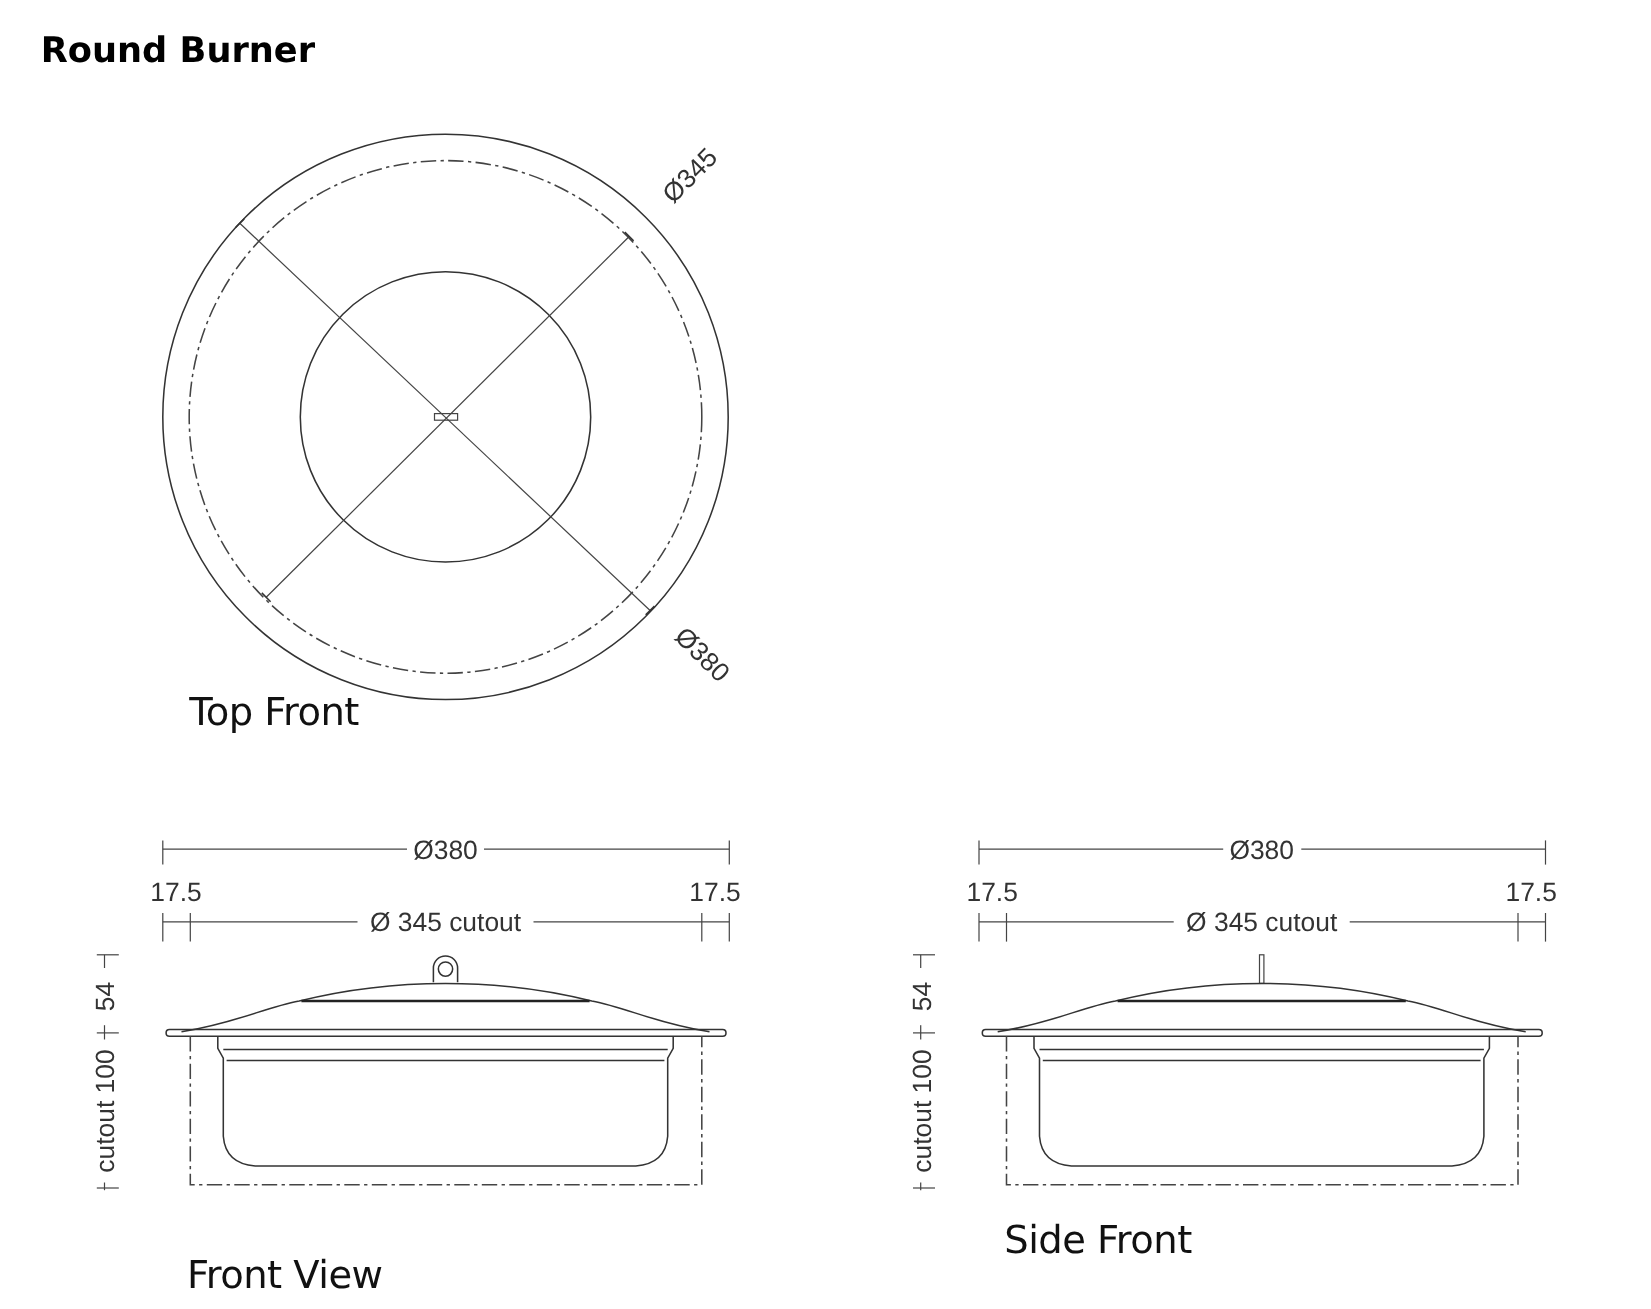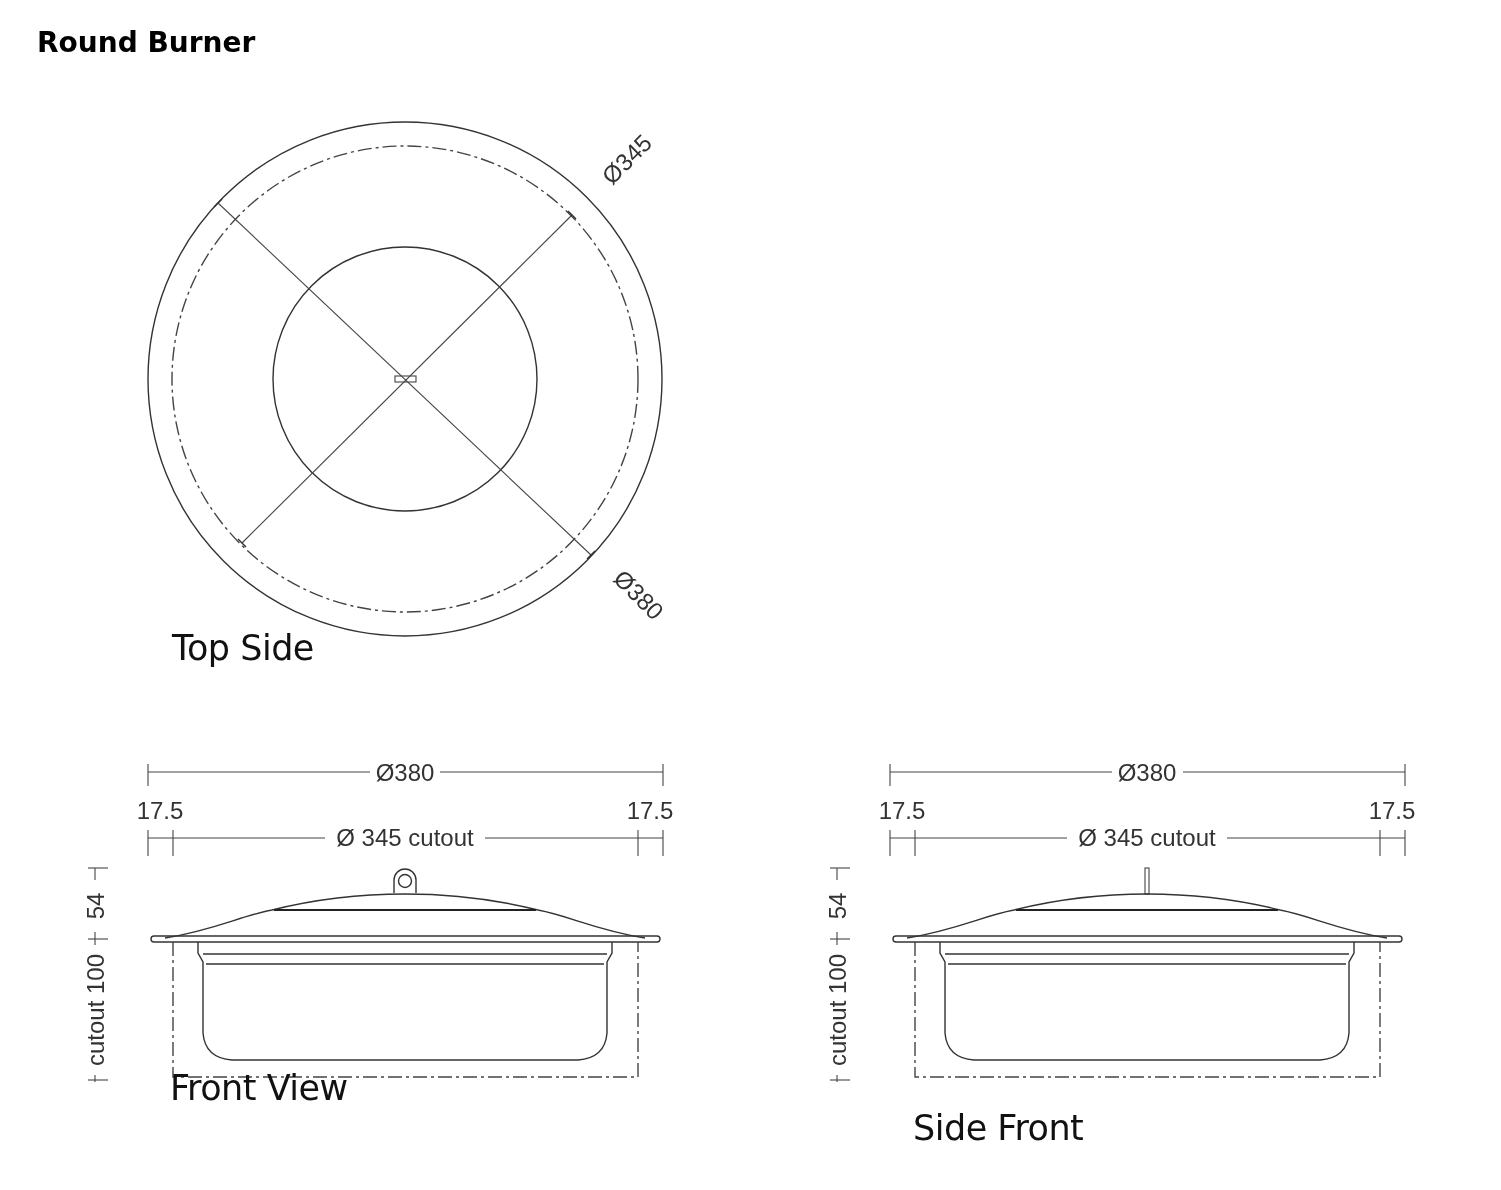--- a/index.html
+++ b/index.html
@@ -1,17 +1,17 @@
 <!DOCTYPE html>
 <html><head>
 <meta charset="utf-8">
 <style>
   html, body { margin: 0; padding: 0; background: #ffffff; }
   body { width: 1501px; height: 1190px; position: relative; overflow: hidden; font-family: "Liberation Sans", sans-serif; }
-  .title { position: absolute; left: 37px; top: 26px; font-family: "DejaVu Sans", sans-serif; font-weight: bold; font-size: 28px; color: #000; letter-spacing: 0px; }
+  .title { position: absolute; left: 37px; top: 26px; font-family: "DejaVu Sans", sans-serif; font-weight: bold; font-size: 32px; color: #000; letter-spacing: 0px; }
   .view-label { position: absolute; font-family: "DejaVu Sans", sans-serif; font-size: 35px; color: #111; font-weight: normal; letter-spacing: -0.5px; }
   svg { position: absolute; left: 0; top: 0; }
   .ln { stroke: #333; stroke-width: 1.4; fill: none; }
   .thin { stroke: #444; stroke-width: 1.1; fill: none; }
   .dash { stroke: #444; stroke-width: 1.4; fill: none; stroke-dasharray: 14 4 3 4; }
   .dimtxt { font-family: "Liberation Sans", sans-serif; font-size: 24px; fill: #333; }
 </style>
 </head>
 <body>
 
@@ -117,15 +117,15 @@
     <path class="ln" d="M896,936 L1399,936 A3,3 0 0 1 1399,942 L896,942 A3,3 0 0 1 896,936 Z"></path>
 
     <path class="ln" d="M940,942 L940,953 L945,962 L945,1033 Q947,1058 974,1060 L1320,1060 Q1347,1058 1349,1033 L1349,962 L1354,953 L1354,942"></path>
     <line class="ln" x1="945" y1="954" x2="1349" y2="954"></line>
     <line class="ln" x1="948" y1="964" x2="1346" y2="964"></line>
 
     <path class="dash" d="M915,942 L915,1077 L1380,1077 L1380,942"></path>
   </g>
 </svg>
 
-<div class="view-label" style="left:172px; top:628px;">Top Side</div>
-<div class="view-label" style="left:170px; top:1068px;">Front View</div>
+<div class="view-label" style="left:172px; top:628px;">Top Front</div>
+<div class="view-label" style="left:170px; top:1140px;">Front View</div>
 <div class="view-label" style="left:913px; top:1108px;">Side Front</div>
 
 </body></html>

